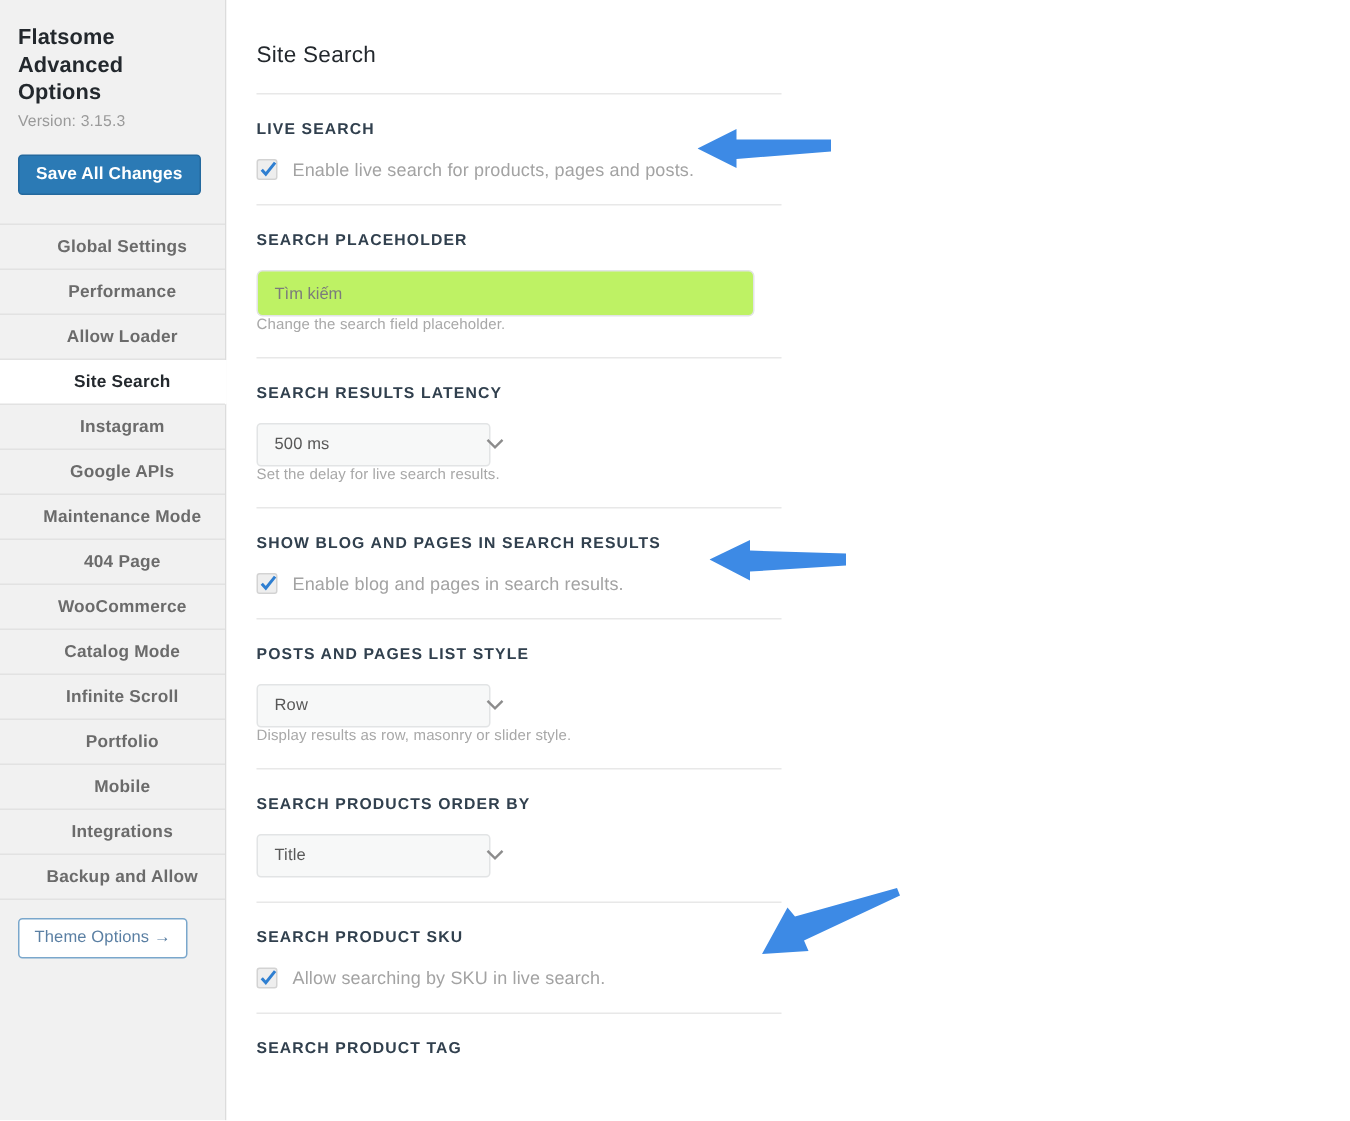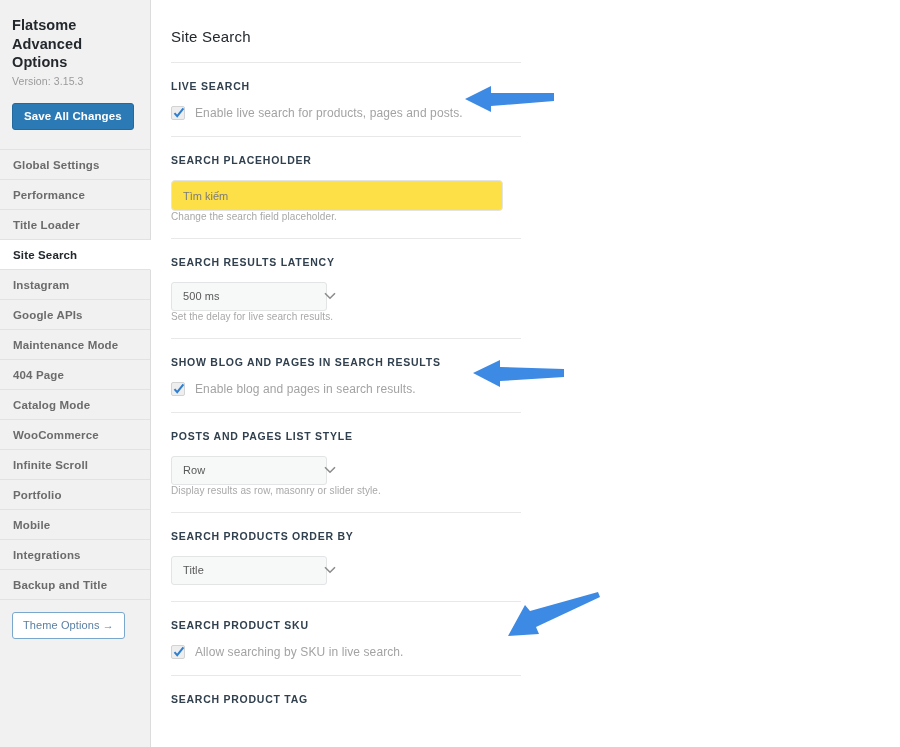--- a/index.html
+++ b/index.html
@@ -76,20 +76,21 @@
     line-height: 30px;
     padding-left: 13px;
     font-size: 11.5px;
     font-weight: bold;
     color: #6b6b6b;
     border-bottom: 1px solid #e2e2e2;
     cursor: pointer;
     letter-spacing: .15px;
     white-space: nowrap;
     background: #f1f1f1;
+    text-align: center;
   }
   .nav-item.active {
     background: #ffffff;
     color: #23282d;
     border-right: 1px solid #ffffff;
     margin-right: -1px;
     position: relative;
     z-index: 2;
   }
 
@@ -163,21 +164,21 @@
   .check-text {
     font-size: 12px;
     color: #a3a3a3;
     margin-left: 10px;
     letter-spacing: .1px;
   }
 
   .text-input {
     width: 332px;
     height: 31px;
-    background: #fde047;
+    background: #bef264;
     border: 1px solid #e2e4e5;
     border-radius: 4px;
     font-size: 11px;
     color: #7b7b7b;
     padding: 0 11px;
     font-family: "Liberation Sans", sans-serif;
     outline: none;
   }
   .text-input::placeholder { color: #8d8d8d; }
 
@@ -233,33 +234,33 @@
       <div class="brand-version">Version: 3.15.3</div>
     </div>
 
     <div class="save-top-wrap">
       <div class="btn-primary">Save All Changes</div>
     </div>
 
     <ul id="nav-list">
       <li class="nav-item">Global Settings</li>
       <li class="nav-item">Performance</li>
-      <li class="nav-item">Title Loader</li>
+      <li class="nav-item">Allow Loader</li>
       <li class="nav-item active">Site Search</li>
       <li class="nav-item">Instagram</li>
       <li class="nav-item">Google APIs</li>
       <li class="nav-item">Maintenance Mode</li>
       <li class="nav-item">404 Page</li>
+      <li class="nav-item">WooCommerce</li>
       <li class="nav-item">Catalog Mode</li>
-      <li class="nav-item">WooCommerce</li>
       <li class="nav-item">Infinite Scroll</li>
       <li class="nav-item">Portfolio</li>
       <li class="nav-item">Mobile</li>
       <li class="nav-item">Integrations</li>
-      <li class="nav-item">Backup and Title</li>
+      <li class="nav-item">Backup and Allow</li>
     </ul>
 
     <div class="theme-options-wrap">
       <div class="btn-outline">Theme Options →</div>
     </div>
   </div>
 
   <div id="main">
 
     <div class="content-col">

